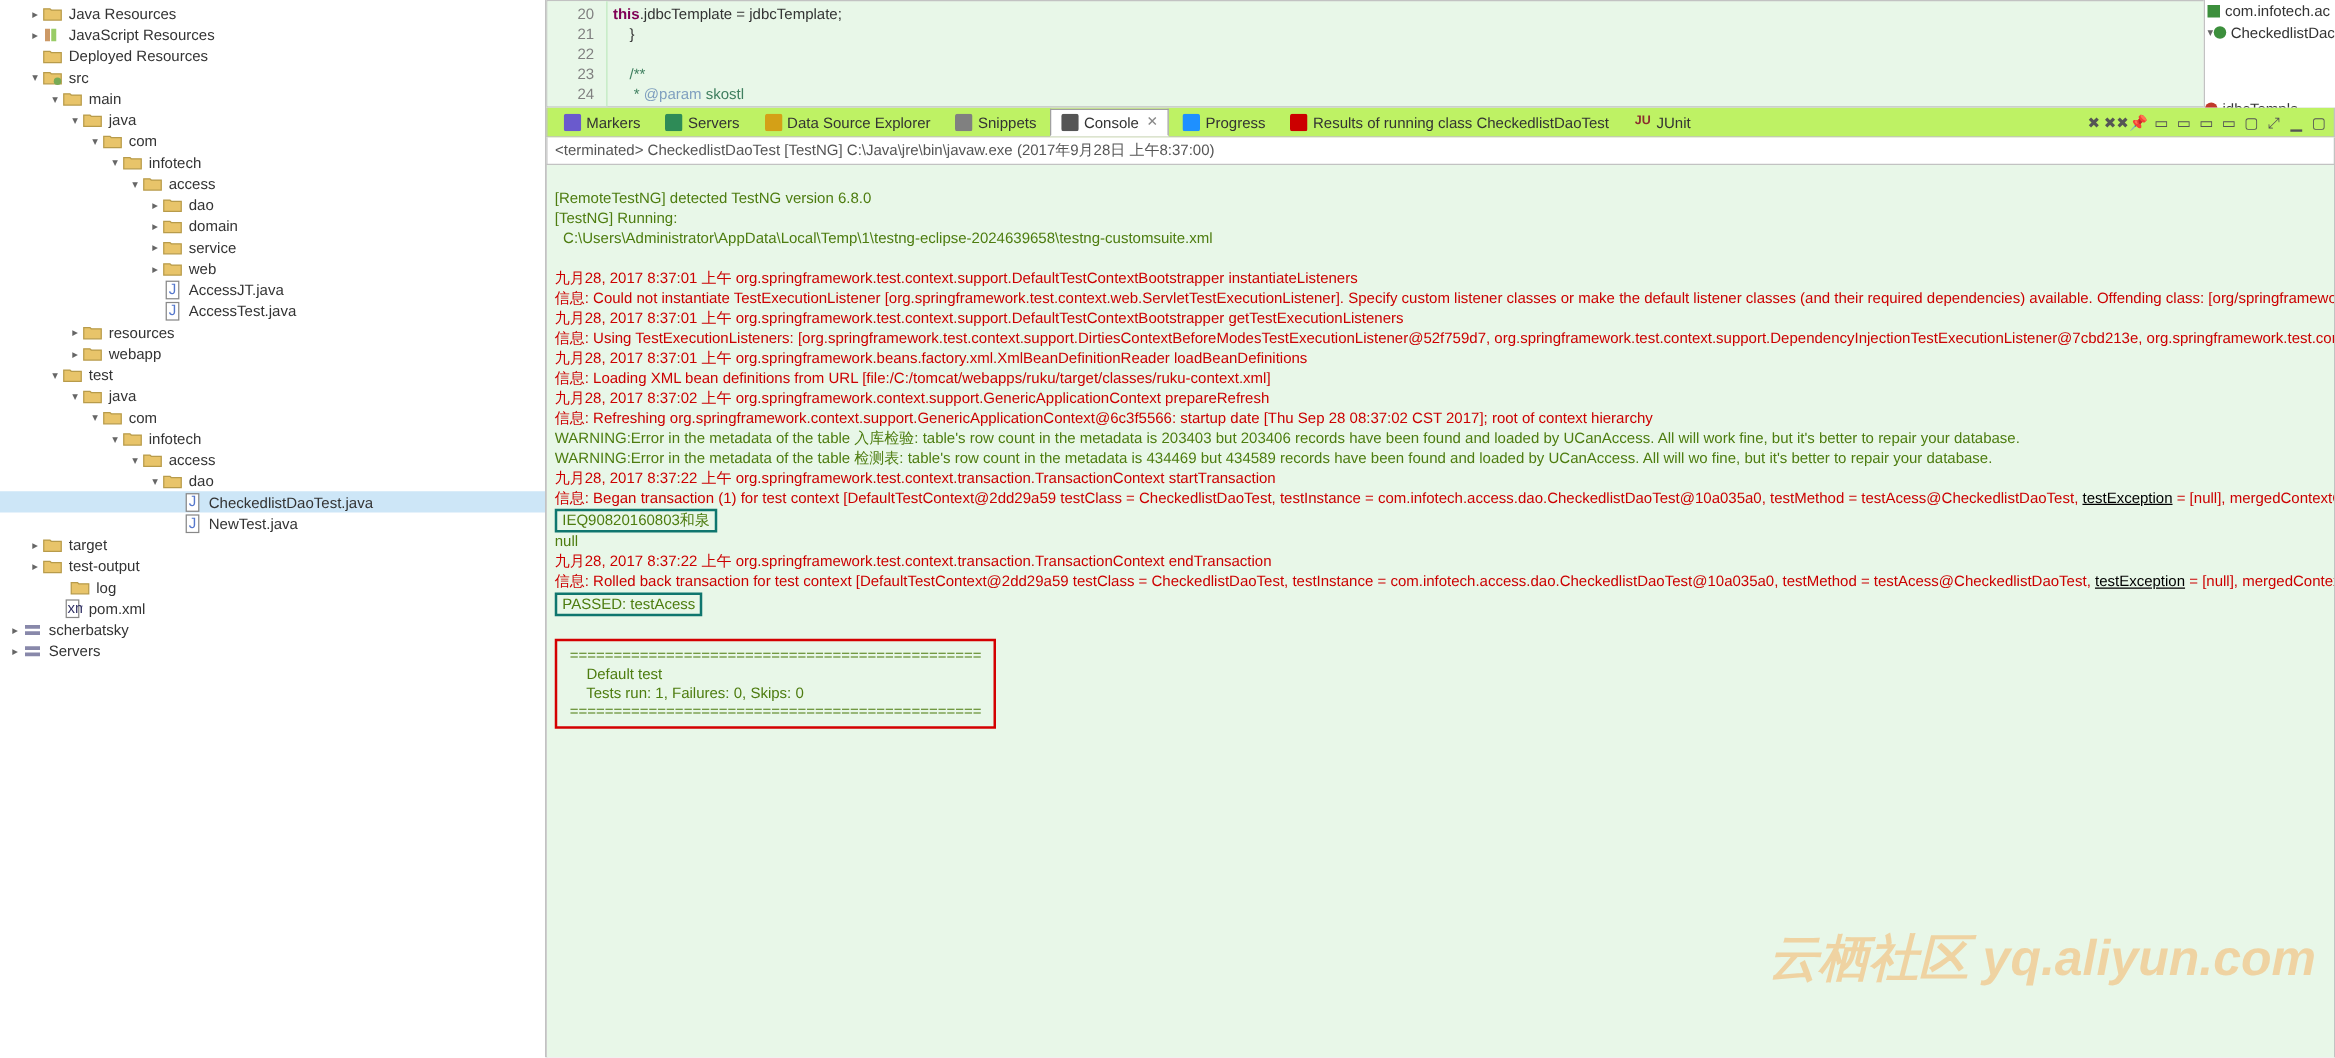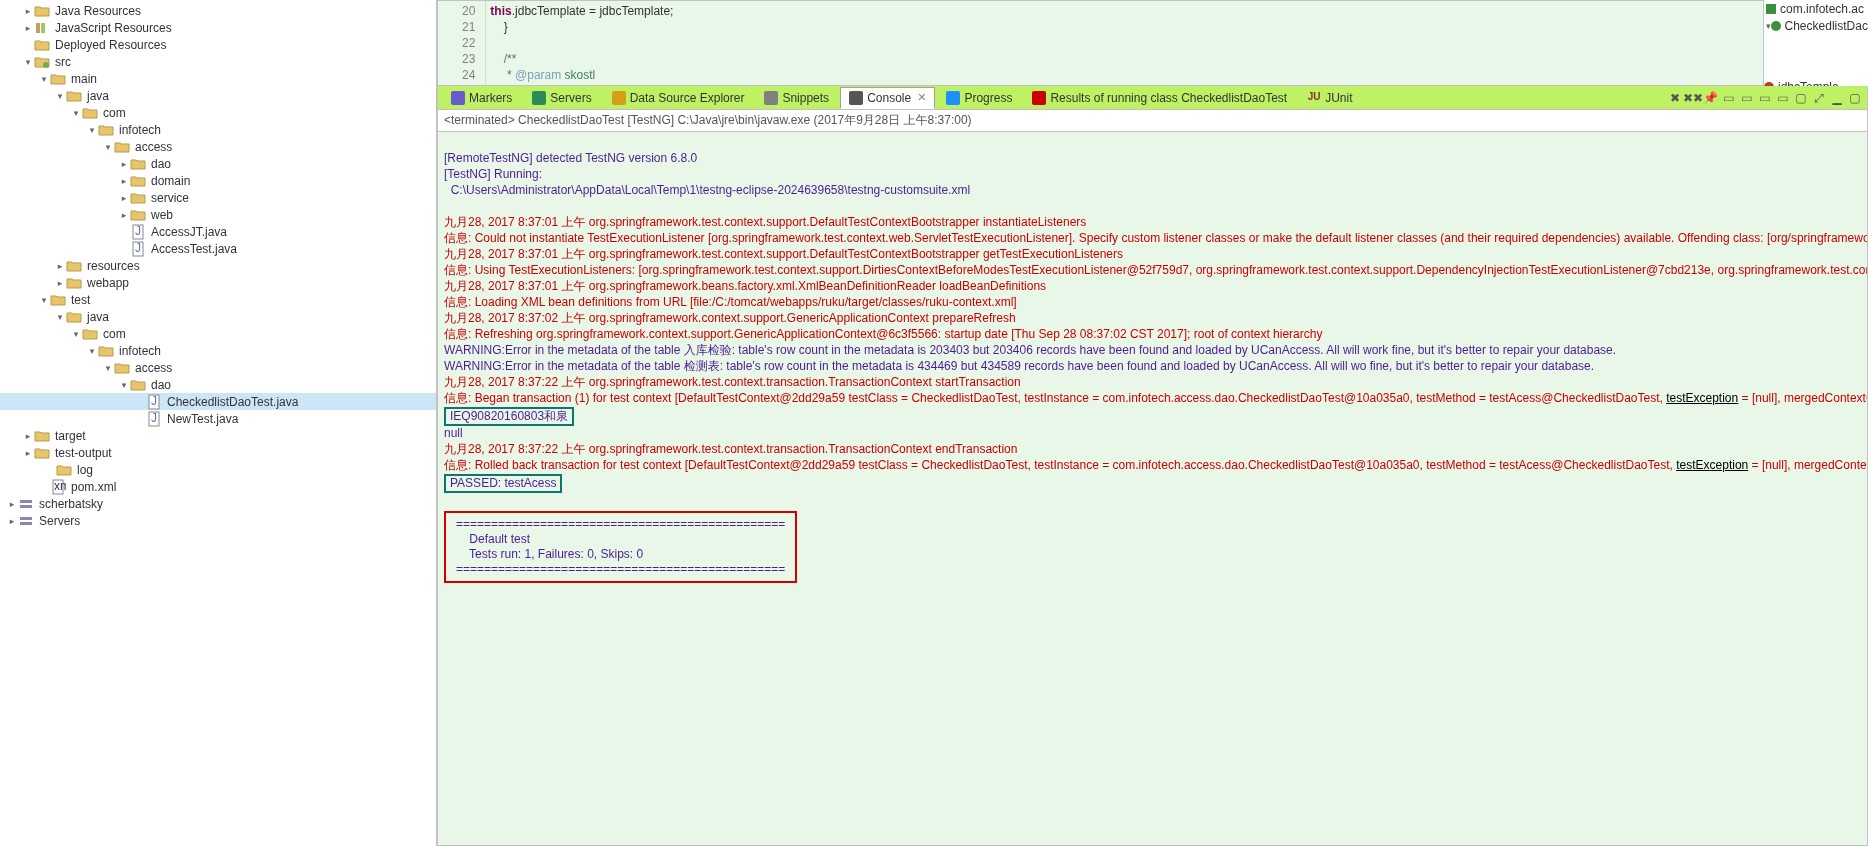--- a/index.html
+++ b/index.html
@@ -42,21 +42,21 @@
 .tab .ti { width:14px; height:14px;text-align:center; }
 .tab .close { color:#888; font-size:11px; margin-left:2px;}
 .spacer { flex:1; }
 .tbicon { width:16px; height:16px; display:inline-flex; align-items:center; justify-content:center; color:#555; cursor:pointer; }
 
 
 .termbar { padding:2px 6px; border:1px solid #c2c2c2; border-top:none; background:#fff; color:#555; }
 
 
 .console { flex:1; border:1px solid #c2c2c2; border-top:none; background:#e8f7e8; padding:4px 6px; font-family:Consolas,"Courier New",monospace; font-size:12px; line-height:15px; overflow:auto; white-space:pre; position:relative;}
-.c-blk{color:#4c1d95;} .c-red{color:#cc0000;} .c-link{color:#000000;text-decoration:underline;}
+.c-blk{color:#4d7c0f;} .c-red{color:#cc0000;} .c-link{color:#000000;text-decoration:underline;}
 .redbox{ border:2px solid #0f766e; display:inline-block; padding:0 4px; }
 .redbox-block{ border:2px solid #d40000; padding:4px 10px; margin-top:3px; display:inline-block;}
 .watermark{ position:absolute; right:14px; bottom:70px; font-size:40px; font-family:Arial,sans-serif; color:rgba(255,130,0,.3); font-style:italic; font-weight:bold; pointer-events:none;}
 </style>
 </head>
 <body>
 
 <div class="ide">
 
   <div class="left" id="tree">
@@ -473,15 +473,16 @@
 <span class="redbox"><span class="c-blk">IEQ90820160803和泉</span></span>
 <span class="c-blk">null</span>
 <span class="c-red">九月28, 2017 8:37:22 上午 org.springframework.test.context.transaction.TransactionContext endTransaction</span>
 <span class="c-red"><span>信息: Rolled back transaction for test context [DefaultTestContext@2dd29a59 testClass = CheckedlistDaoTest, testInstance = com.infotech.access.dao.CheckedlistDaoTest@10a035a0, testMethod = testAcess@CheckedlistDaoTest, </span><span class="c-link">testException</span><span> = [null], mergedContextConfiguration = [MergedContextConfiguration@6c130c45 testClass = CheckedlistDaoTest, locations = '{classpath*:/ruku-context.xml}', classes = '{}', contextInitializerClasses = '[]', activeProfiles = '{}', propertySourceLocations = '{}', propertySourceProperties = '{}', contextCustomizers = set[[empty]], contextLoader = 'org.springframework.test.context.support.DelegatingSmartContextLoader', parent = [null]]].</span></span>
 <span class="redbox"><span class="c-blk">PASSED: testAcess</span></span>
 
 <div class="redbox-block"><span class="c-blk">===============================================</span>
 <span class="c-blk">    Default test</span>
 <span class="c-blk">    Tests run: 1, Failures: 0, Skips: 0</span>
 <span class="c-blk">===============================================</span></div>
+      <div class="watermark">云栖社区 yq.aliyun.com</div>
     </div>
   </div>
 </div>
 
 </body></html>

